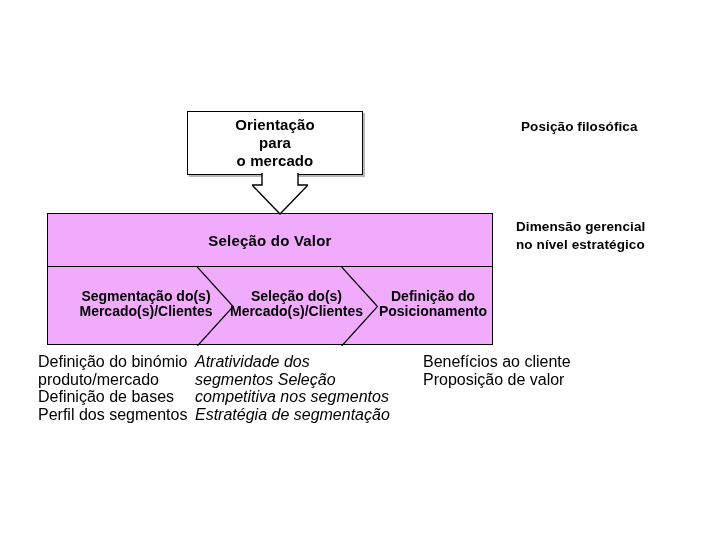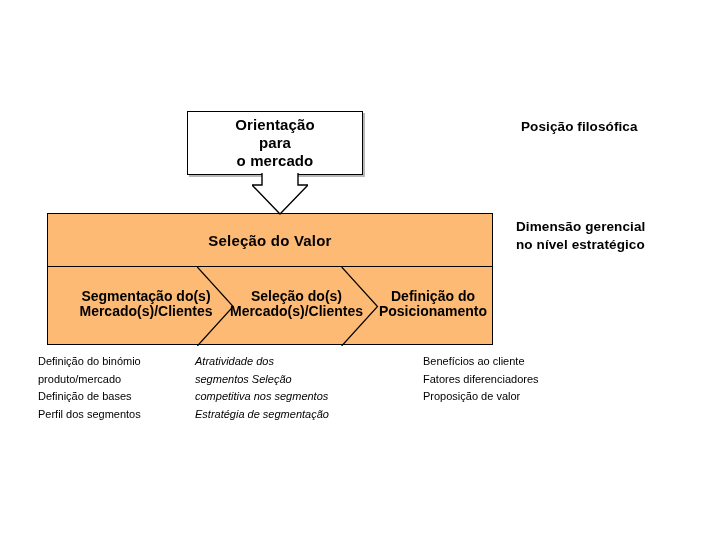--- a/index.html
+++ b/index.html
@@ -61,21 +61,21 @@
   }
 
   
   .main-frame {
     position: absolute;
     left: 47px;
     top: 213px;
     width: 446px;
     height: 132px;
     border: 1.5px solid #000000;
-    background: #fdba74;
+    background: #f0abfc;
     box-sizing: border-box;
     z-index: 2;
   }
   .frame-title {
     position: absolute;
     left: 0;
     top: 0;
     width: 100%;
     height: 53px;
     border-bottom: 1.5px solid #000000;
@@ -118,21 +118,21 @@
     z-index: 2;
     white-space: nowrap;
   }
   .seg-label.s0 { left: 8px;   width: 180px; }
   .seg-label.s1 { left: 161px; width: 175px; }
   .seg-label.s2 { left: 322px; width: 126px; }
 
   
   .detail-col {
     position: absolute;
-    font-size: 11px;
+    font-size: 16px;
     line-height: 17.5px;
     white-space: nowrap;
   }
   .detail-col.c0 { left: 38px;  top: 353px; }
   .detail-col.c1 { left: 195px; top: 353px; font-style: italic; }
   .detail-col.c2 { left: 379px; top: 353px; margin-left: 44px; }
 
   
   .dimension {
     position: absolute;
@@ -198,21 +198,20 @@
 
   <div class="detail-col c1">
     <div>Atratividade dos</div>
     <div>segmentos Seleção</div>
     <div>competitiva nos segmentos</div>
     <div>Estratégia de segmentação</div>
   </div>
 
   <div class="detail-col c2">
     <div>Benefícios ao cliente</div>
-    <div>Fatores diferenciadores</div>
     <div>Proposição de valor</div>
   </div>
 
   <div class="dimension d0">
     <div>Posição filosófica</div>
   </div>
 
   <div class="dimension d1">
     <div>Dimensão gerencial</div>
     <div>no nível estratégico</div>

